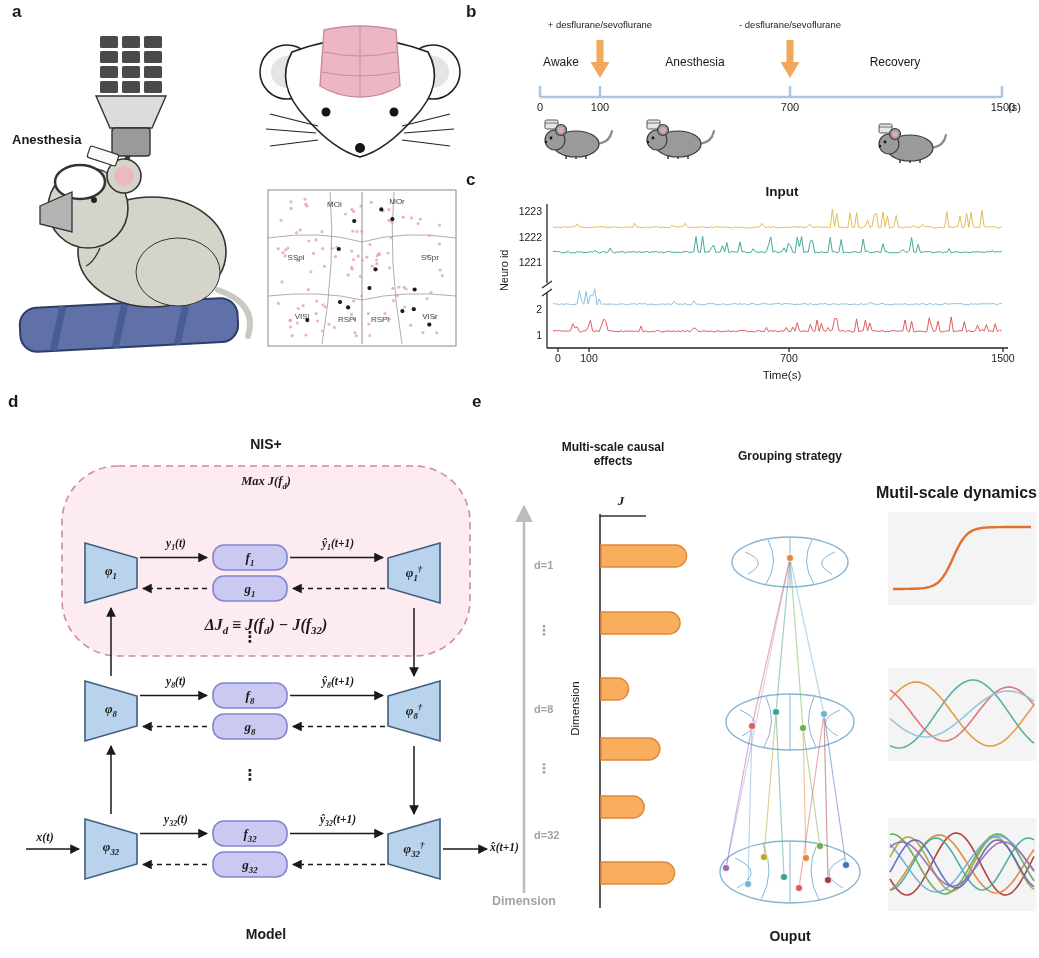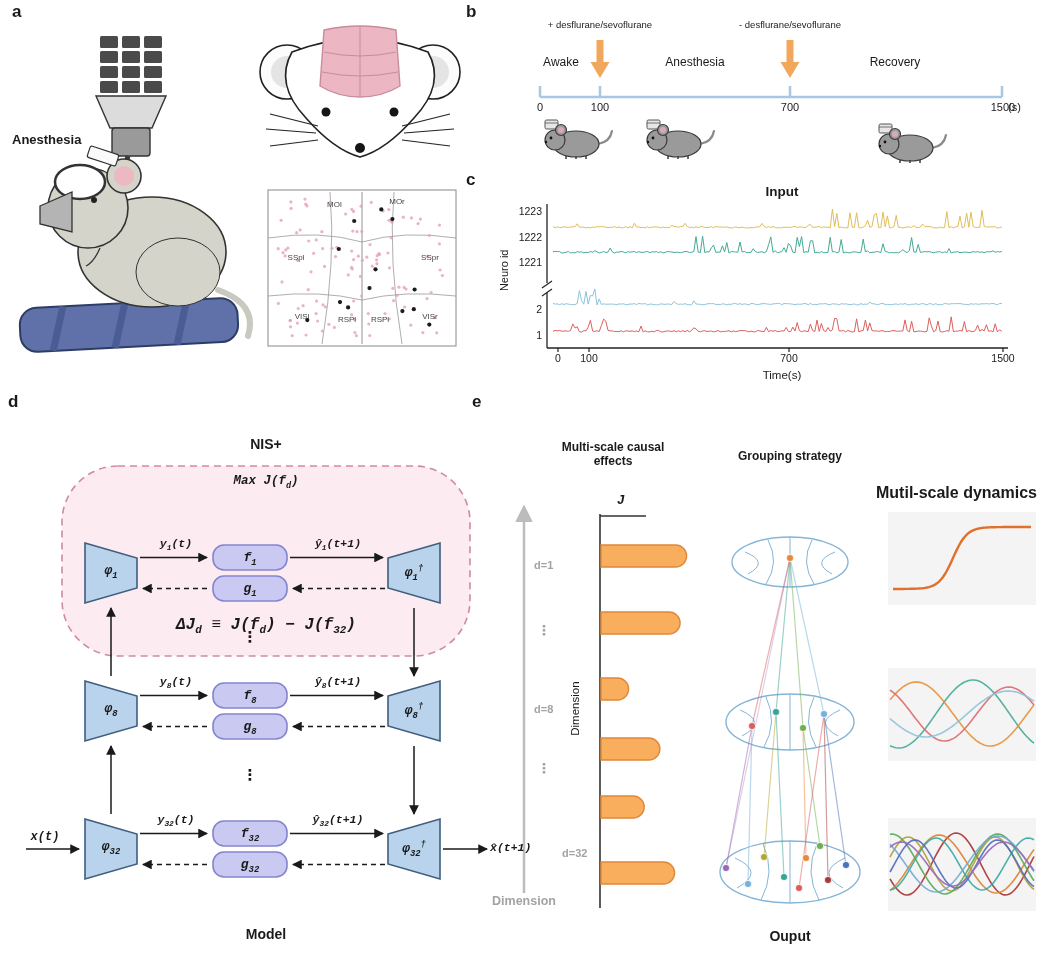--- a/index.html
+++ b/index.html
@@ -4,21 +4,21 @@
 <style>
   *{margin:0;padding:0;box-sizing:border-box;}
   body{background:#fff;}
   #fig{position:relative;width:1039px;height:958px;background:#fff;
        font-family:"Liberation Sans","DejaVu Sans",sans-serif;color:#1a1a1a;overflow:hidden;}
   #fig svg.art{position:absolute;left:0;top:0;}
   .t{position:absolute;line-height:1.15;}
   .c{text-align:center;}
   .r{text-align:right;}
   .b{font-weight:bold;}
-  .m{font-family:Liberation Mono, monospace;font-style:italic;font-weight:bold;}
+  .m{font-family:Liberation Serif, serif;font-style:italic;font-weight:bold;}
   sub,sup{font-size:68%;}
   .pl{font-size:17px;font-weight:bold;}
   .gray{color:#a3a3a3;}
   .reg{font-size:8px;color:#444;}
   .rot{transform:rotate(-90deg);transform-origin:center;}
 </style>
 </head>
 <body>
 
 <div id="fig">
@@ -452,21 +452,21 @@
 <div class="t c b" style="left:238px;top:628px;width:24px;font-size:15px;">⋮</div>
 <div class="t c b" style="left:238px;top:766px;width:24px;font-size:15px;">⋮</div>
 <div class="t c m" style="left:16px;top:831px;width:58px;font-size:12px;">x(t)</div>
 <div class="t m" style="left:490px;top:841px;width:58px;font-size:11.5px;">x̂(t+1)</div>
 <div class="t c b" style="left:196px;top:926px;width:140px;font-size:14px;">Model</div>
 
 <div class="t b gray" style="left:534px;top:559px;width:34px;font-size:11px;">d=1</div>
 <div class="t c b gray" style="left:530px;top:622px;width:28px;font-size:14px;">⋮</div>
 <div class="t b gray" style="left:534px;top:703px;width:34px;font-size:11px;">d=8</div>
 <div class="t c b gray" style="left:530px;top:760px;width:28px;font-size:14px;">⋮</div>
-<div class="t b gray" style="left:534px;top:847px;width:40px;font-size:11px;margin-left:28px;">d=32</div>
+<div class="t b gray" style="left:534px;top:829px;width:40px;font-size:11px;">d=32</div>
 <div class="t c b gray" style="left:468px;top:894px;width:112px;font-size:12.5px;">Dimension</div>
 
 <div class="t c b" style="left:543px;top:441px;width:140px;font-size:12px;">Multi-scale causal effects</div>
 <div class="t c b" style="left:722px;top:450px;width:136px;font-size:12px;">Grouping strategy</div>
 <div class="t c b" style="left:874px;top:450px;width:165px;font-size:16px;margin-top:34px;">Mutil-scale dynamics</div>
 <div class="t c m" style="left:606px;top:494px;width:30px;font-size:13px;">J</div>
 <div class="t c rot" style="left:536px;top:702px;width:80px;font-size:11.5px;">Dimension</div>
 <div class="t c b" style="left:726px;top:928px;width:128px;font-size:14px;">Ouput</div>
 
 </div>

